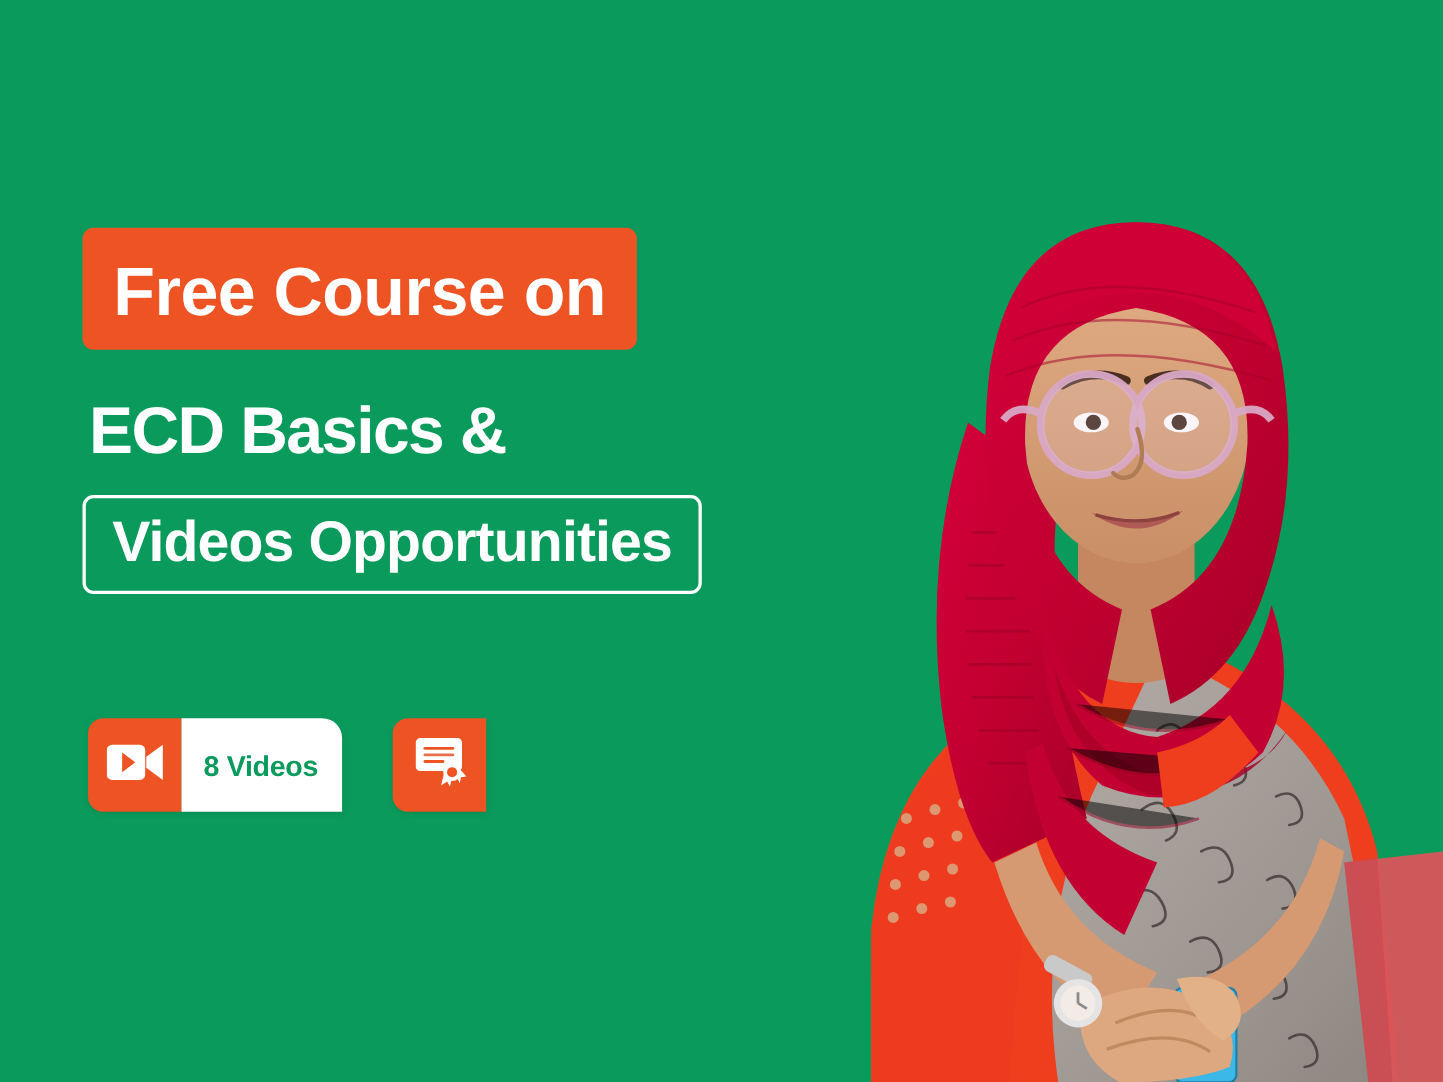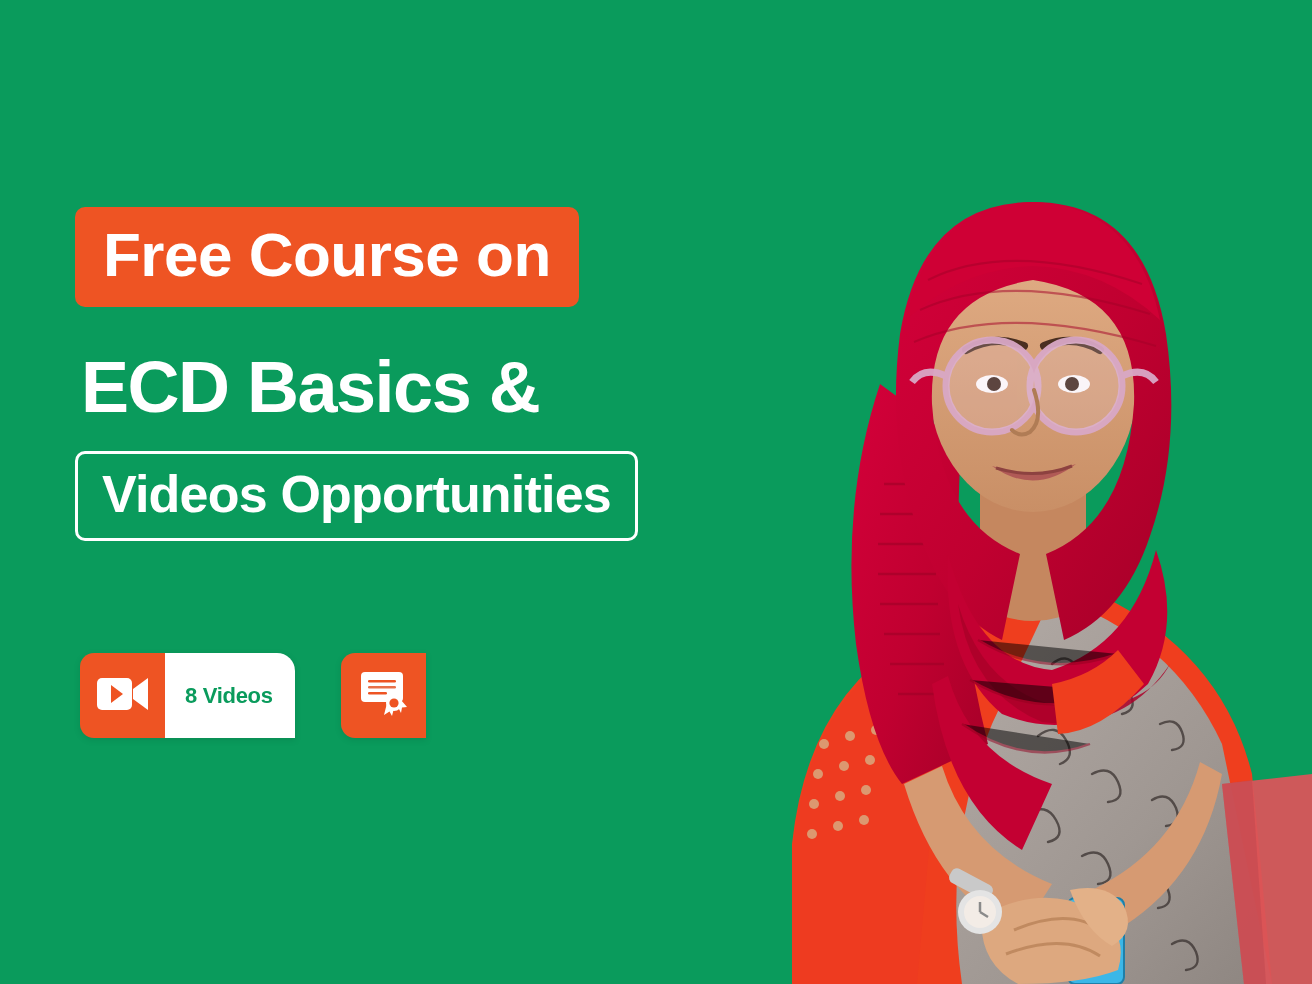--- a/index.html
+++ b/index.html
@@ -30,26 +30,27 @@
     padding:17px 28px 21px 28px;
   }
   .eyebrow-text {
     display:block;
     font-size:62px;
     font-weight:bold;
     color:#ffffff;
     line-height:1.0;
     letter-spacing:-0.5px;
     white-space:nowrap;
+    margin-top:11px;
   }
 
   .headline {
     margin-top:44px;
     padding-left:6px;
-    font-size:72px;
+    font-size:60px;
     font-weight:bold;
     color:#ffffff;
     line-height:1.0;
     letter-spacing:-1.5px;
     white-space:nowrap;
   }
 
   .outline-box {
     margin-top:28px;
     display:inline-block;
@@ -89,21 +90,21 @@
     justify-content:center;
   }
   .badge-label-box {
     background:#ffffff;
     border-radius:0 18px 0 0;
     display:flex;
     align-items:center;
     padding:0 22px 0 20px;
   }
   .badge-label {
-    font-size:22px;
+    font-size:26px;
     font-weight:bold;
     color:#0a9b5c;
     line-height:1;
     white-space:nowrap;
     letter-spacing:-0.3px;
   }
 
   
   .photo {
     position:absolute;

